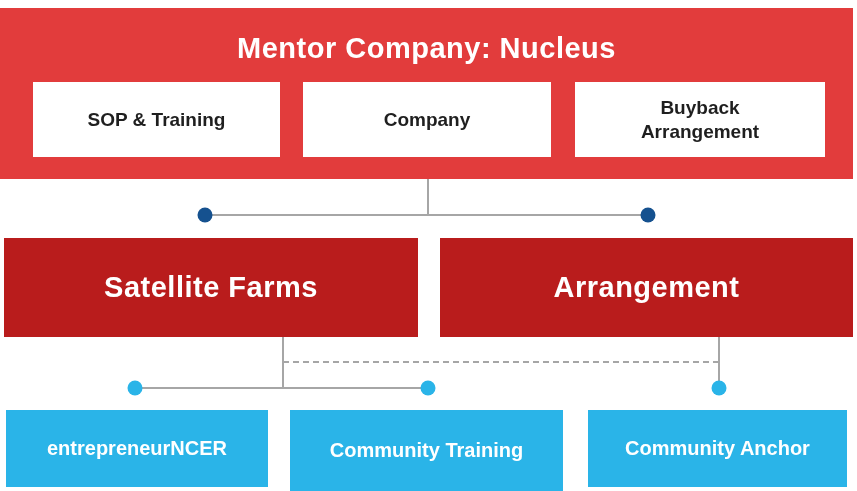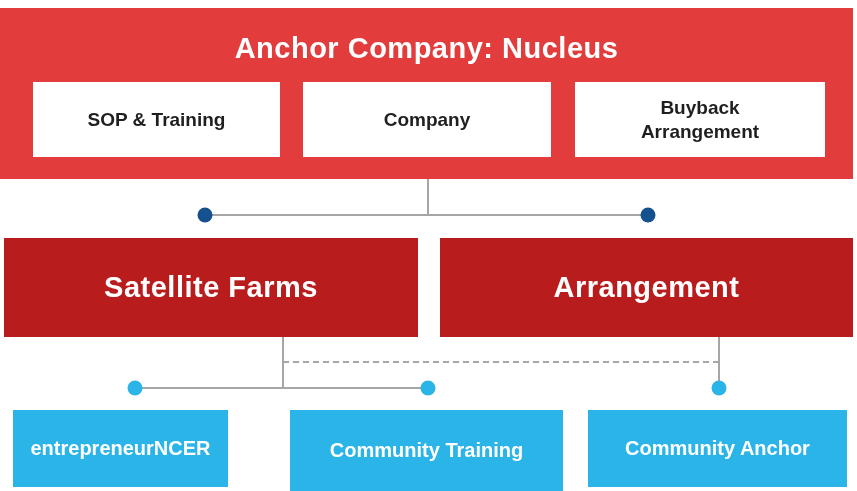--- a/index.html
+++ b/index.html
@@ -44,31 +44,31 @@
     color:#ffffff;font-size:29px;font-weight:bold;letter-spacing:.5px;
   }
   .nb1{left:4px;width:414px;}
   .nb2{left:440px;width:413px;}
   
   .cyan-box{
     position:absolute;top:410px;background:#2ab4e8;
     display:flex;align-items:center;justify-content:center;
     color:#ffffff;font-size:20px;font-weight:bold;
   }
-  .cb1{left:13px;width:215px;height:77px;}
+  .cb1{left:6px;width:262px;height:77px;}
   .cb2{left:290px;width:273px;height:81px;}
   .cb3{left:588px;width:259px;height:77px;}
 </style>
 </head>
 <body>
 
 <div class="canvas">
 
   <div class="banner">
-    <div class="banner-title">Anchor Company: Nucleus</div>
+    <div class="banner-title">Mentor Company: Nucleus</div>
     <div class="white-box wb1">
       <span>SOP &amp; Training</span>
     </div>
     <div class="white-box wb2">
       <span>Company</span>
     </div>
     <div class="white-box wb3">
       <span>Buyback Arrangement</span>
     </div>
   </div>

